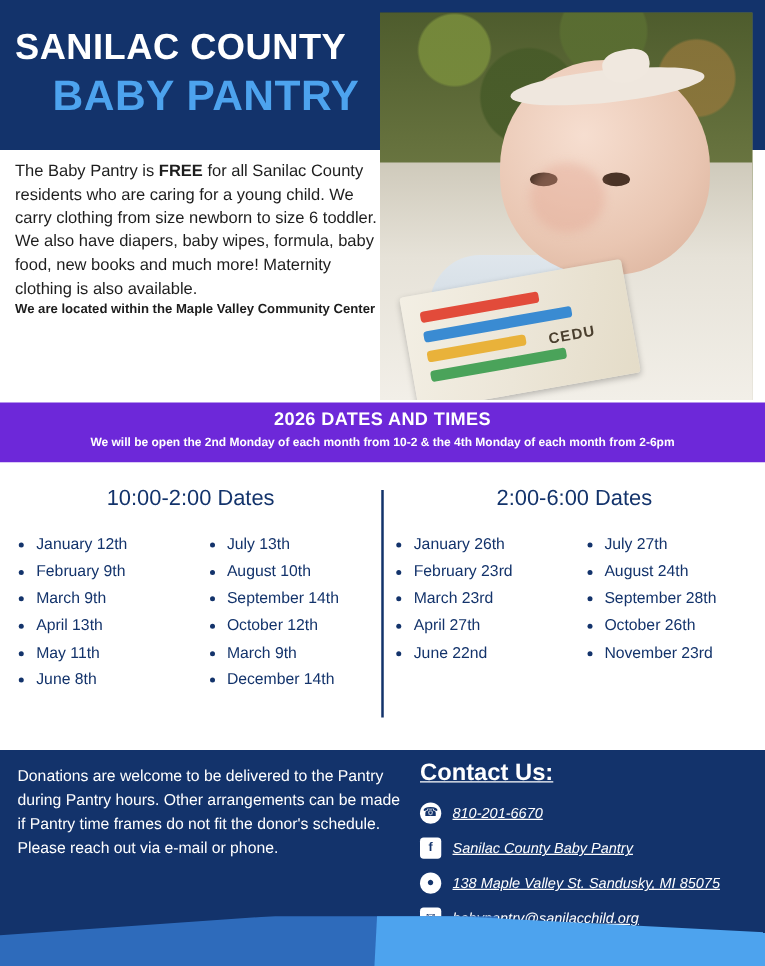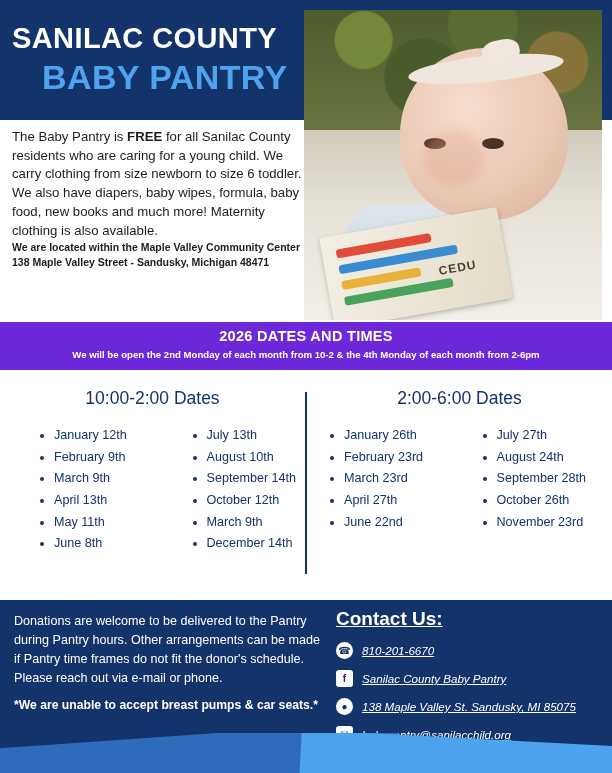--- a/index.html
+++ b/index.html
@@ -203,28 +203,28 @@
     text-align: center;
     font-size: 17.5px;
     font-weight: normal;
     color: #13336b;
     margin-bottom: 16px;
   }
   .col-lists { display: flex; }
   .col-lists ul {
     flex: 1;
     list-style: disc;
-    padding-left: 54px;
+    padding-left: 29px;
   }
   .col-lists li {
     font-size: 12.6px;
     color: #13336b;
     line-height: 1.72;
   }
-  .col-group.right .col-lists ul { padding-left: 37px; }
+  .col-group.right .col-lists ul { padding-left: 24px; }
 
   
   .footer {
     position: absolute;
     left: 0; top: 600px;
     width: 612px; height: 173px;
     background: #13336b;
   }
   .footer-left {
     position: absolute;
@@ -326,21 +326,20 @@
       <div class="book-text">CEDU</div>
     </div>
   </div>
 
   <div class="intro">
     <div>
       <span>The Baby Pantry is </span><b>FREE</b><span> for all Sanilac County residents who are caring for a young child.  We carry clothing from size newborn to size 6 toddler.  We also have diapers, baby wipes, formula, baby food, new books and much more! Maternity clothing is also available.</span>
     </div>
     <div class="intro-strong">
       <div>We are located within the Maple Valley Community Center</div>
-      <div>138 Maple Valley Street - Sandusky, Michigan 48471</div>
     </div>
   </div>
 
   <div class="dates-band">
     <div class="dates-title">2026 DATES AND TIMES</div>
     <div class="dates-sub">We will be open the 2nd Monday of each month from 10-2 &amp; the 4th Monday of each month from 2-6pm</div>
   </div>
 
   <div class="schedule">
     <div class="divider"></div>
@@ -384,21 +383,20 @@
           <li>October 26th</li>
           <li>November 23rd</li>
         </ul>
       </div>
     </div>
   </div>
 
   <div class="footer">
     <div class="footer-left">
       <div>Donations are welcome to be delivered to the Pantry during Pantry hours.  Other arrangements can be made if Pantry time frames do not fit the donor's schedule.  Please reach out via e-mail or phone.</div>
-      <div class="footer-note">*We are unable to accept breast pumps &amp; car seats.*</div>
     </div>
 
     <div class="contact">
       <div class="contact-title">Contact Us:</div>
 
       <div class="contact-row">
         <span class="cicon">☎</span>
         <span class="ctext">810-201-6670</span>
       </div>
 

